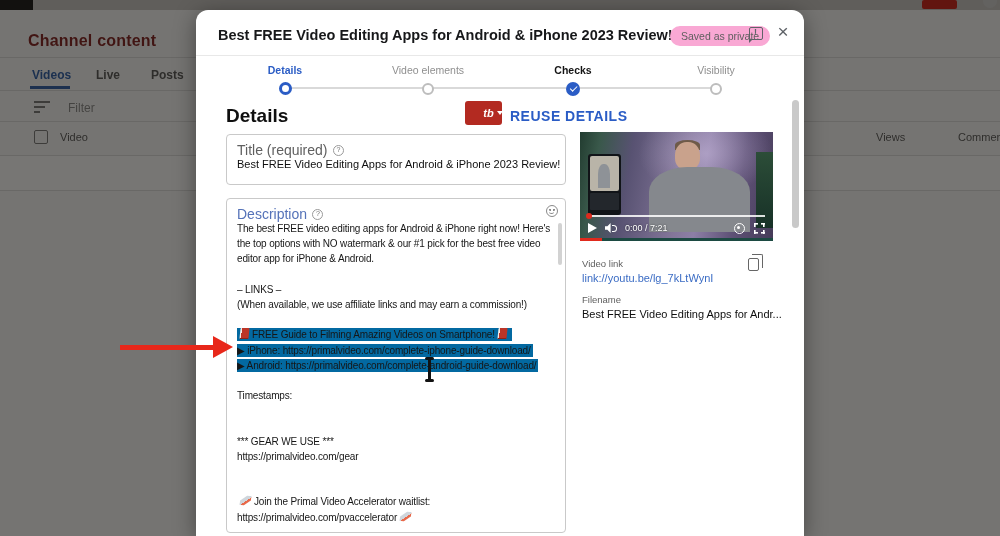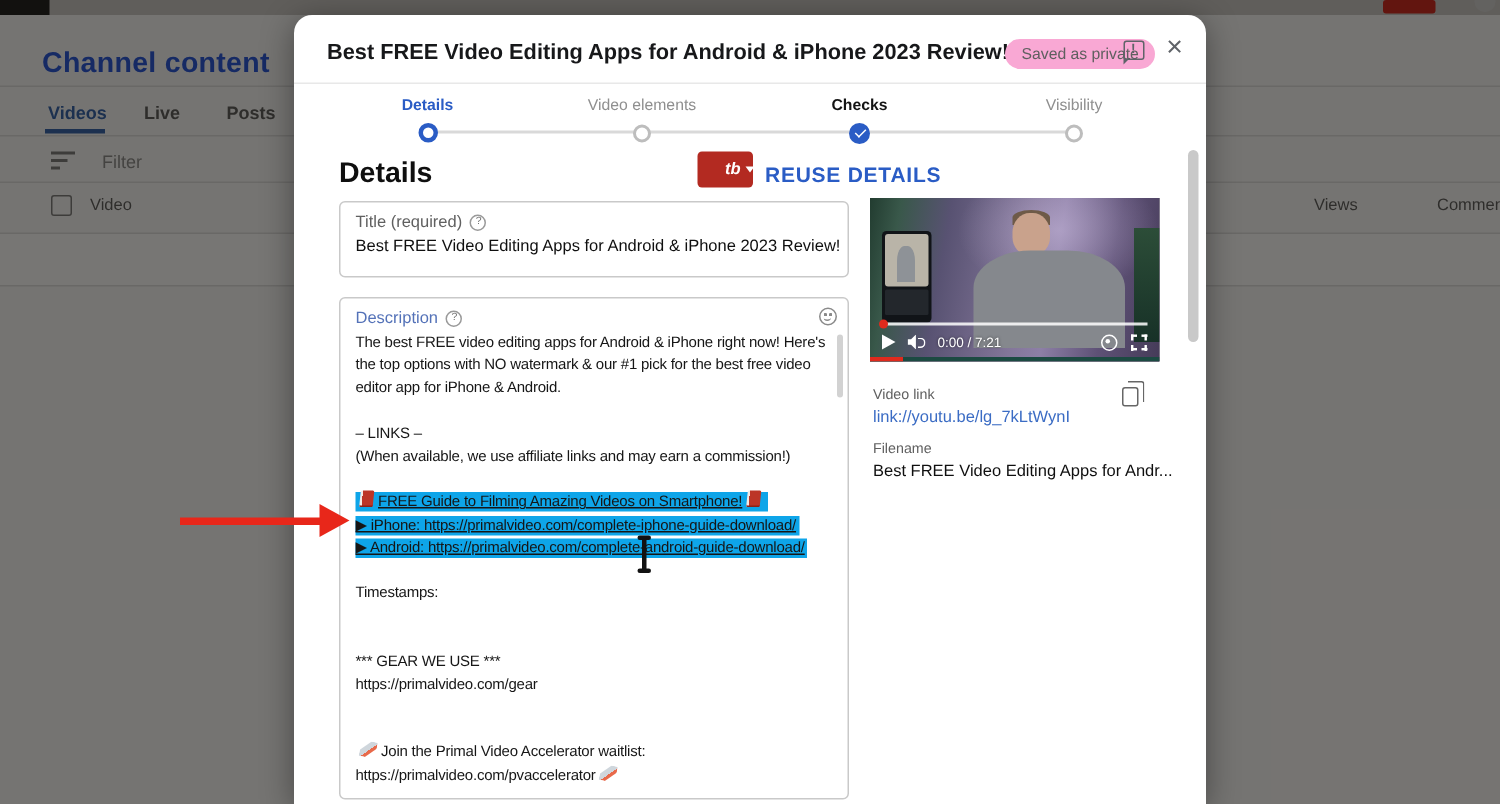--- a/index.html
+++ b/index.html
@@ -5,21 +5,21 @@
   * { margin:0; padding:0; box-sizing:border-box; }
   html,body { width:1000px; height:536px; overflow:hidden; background:#fff;
     font-family:"Liberation Sans","DejaVu Sans",sans-serif; }
   .abs { position:absolute; }
   #stage { position:relative; width:1000px; height:536px; overflow:hidden; }
 
   
   #bg { position:absolute; inset:0; background:#f9f9f9; z-index:0; }
   .bg-topbar { left:0; top:0; width:1000px; height:10px; background:#c7c5c3; }
   .bg-logo { left:0; top:0; width:33px; height:10px; background:#141414; }
-  .bg-page-title { left:28px; top:32px; font-size:19px; font-weight:700; color:#1d4ed8; letter-spacing:.2px; }
+  .bg-page-title { left:28px; top:32px; font-size:16px; font-weight:700; color:#7f1d1d; letter-spacing:.2px; }
   .bg-divider { left:0; width:1000px; height:1px; background:#dcdcdc; }
   .bg-tab { top:68px; font-size:12px; font-weight:700; color:#555; }
   .bg-tab.active { color:#2a5ca8; }
   .bg-tab-underline { left:30px; top:86px; width:40px; height:3px; background:#2a5ca8; }
   .bg-filter-label { left:68px; top:101px; font-size:12px; color:#888; }
   .bg-check { width:14px; height:14px; border:1.6px solid #777; border-radius:2px; background:transparent; }
   .bg-col-label { font-size:11px; color:#555; }
   .filter-icon { left:34px; top:101px; width:16px; height:12px; }
   .filter-icon i { display:block; height:2px; background:#777; margin-bottom:3px; }
   .filter-icon i:nth-child(1){width:16px;} .filter-icon i:nth-child(2){width:11px;} .filter-icon i:nth-child(3){width:6px;}
@@ -60,38 +60,38 @@
   
   .details-heading { left:30px; top:95px; font-size:19px; font-weight:600; color:#0f0f0f; }
   .tb-button { left:269px; top:91px; width:37px; height:24px; background:#b32a21; border-radius:3px;
     display:flex; align-items:center; justify-content:center; gap:3px; }
   .tb-logo { color:#fff; font-size:11px; font-weight:700; font-style:italic;margin-left:19px; }
   .tb-caret { width:0; height:0; border-left:3.5px solid transparent; border-right:3.5px solid transparent; border-top:4px solid #fff; }
   .reuse-link { left:314px; top:98px; font-size:14px; font-weight:700; letter-spacing:.5px; color:#2a5cc5; }
 
   .field-box { border:1px solid #c9c9c9; border-radius:4px; background:#fff; }
   .title-field { left:30px; top:124px; width:340px; height:51px; }
-  .field-label { font-size:11px; color:#606060; }
+  .field-label { font-size:14px; color:#606060; }
   .label-row { position:absolute; left:10px; top:7px; display:flex; align-items:center; gap:5px; }
   .help-icon { width:11px; height:11px; border:1px solid #9a9a9a; border-radius:50%; position:relative; }
   .help-icon::after { content:"?"; position:absolute; left:3px; top:0.5px; font-size:7px; color:#707070; }
   .title-value { position:absolute; left:10px; top:23px; font-size:11px; color:#0f0f0f; white-space:nowrap; }
 
   .desc-field { left:30px; top:188px; width:340px; height:335px; overflow:hidden; }
   .desc-label { color:#5472b8; }
   .smiley-icon { position:absolute; right:7px; top:6px; width:12px; height:12px; border:1.2px solid #8a8a8a; border-radius:50%;
     background:
       radial-gradient(circle at 33% 38%, #8a8a8a 0 1px, transparent 1.2px),
       radial-gradient(circle at 67% 38%, #8a8a8a 0 1px, transparent 1.2px); }
   .smiley-icon::after { content:""; position:absolute; left:2.2px; top:2.8px; width:5px; height:4px;
     border:1px solid #8a8a8a; border-top:none; border-left:none; border-right:none; border-radius:50%; }
   .desc-scrollthumb { position:absolute; right:3px; top:24px; width:4px; height:42px; background:#d2d2d2; border-radius:2px; }
   .desc-text { position:absolute; left:10px; top:22px; width:322px; font-size:10px; letter-spacing:-0.15px; color:#161616; }
   .dline { height:15.2px; line-height:15.2px; white-space:nowrap; }
-  .seg.hl { background:#0ea5e9; padding:1px 2px 1px 0;text-decoration:underline; }
+  .seg.hl { background:#0369a1; padding:1px 2px 1px 0; }
   .icon { display:inline-block; vertical-align:-1px; }
   .book-icon { width:9px; height:11px; border-radius:1px; margin:0 3px;
     background:linear-gradient(90deg,#f4e9e4 0 1.5px,#bc3527 1.5px); transform:skewX(-6deg);
     box-shadow:inset 0 -1px 0 #8e2117; }
   .rocket-icon { width:11px; height:11px; margin:0 3px;
     background:linear-gradient(135deg,#cfd6dc 55%,#e8694a 55%);
     clip-path:polygon(62% 0,100% 0,100% 38%,38% 100%,0 100%,0 62%); transform:rotate(0.03turn); }
 
   
   .right-col { left:384px; top:122px; width:193px; height:260px; }

